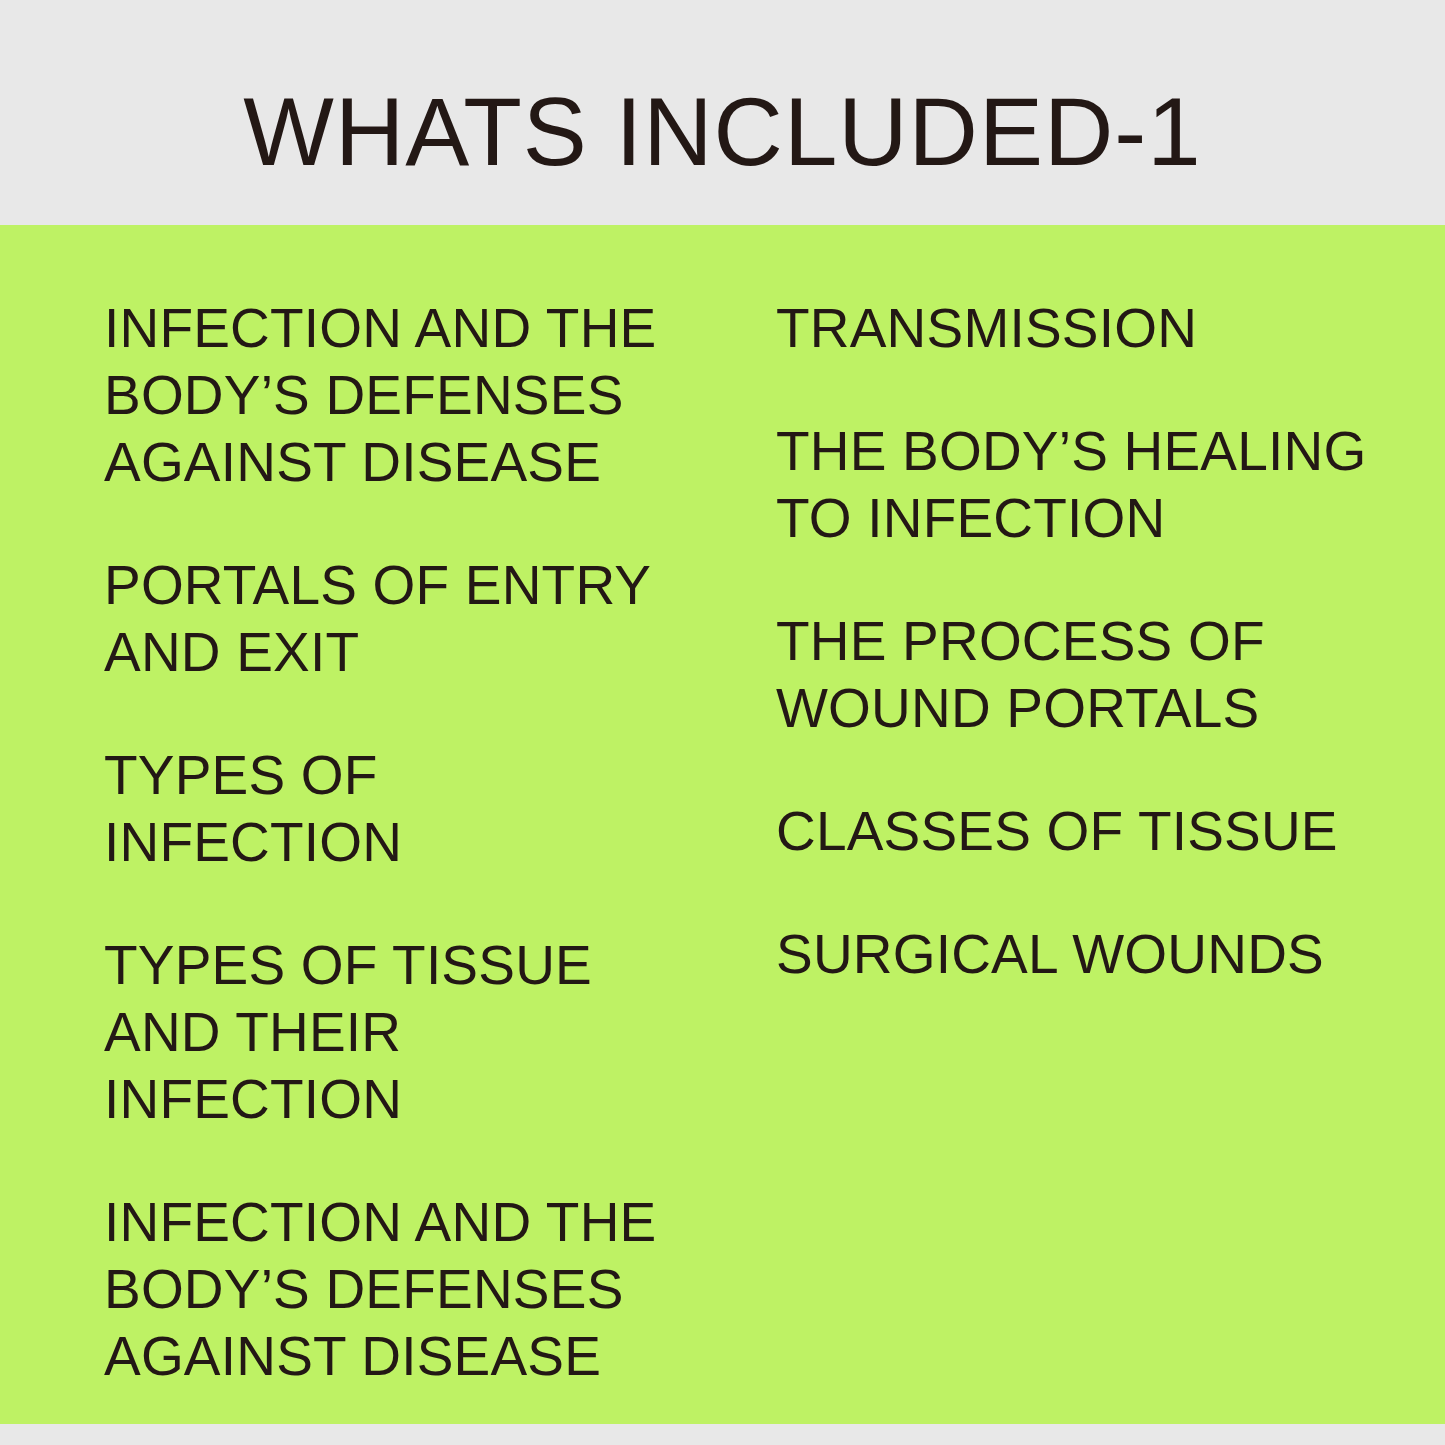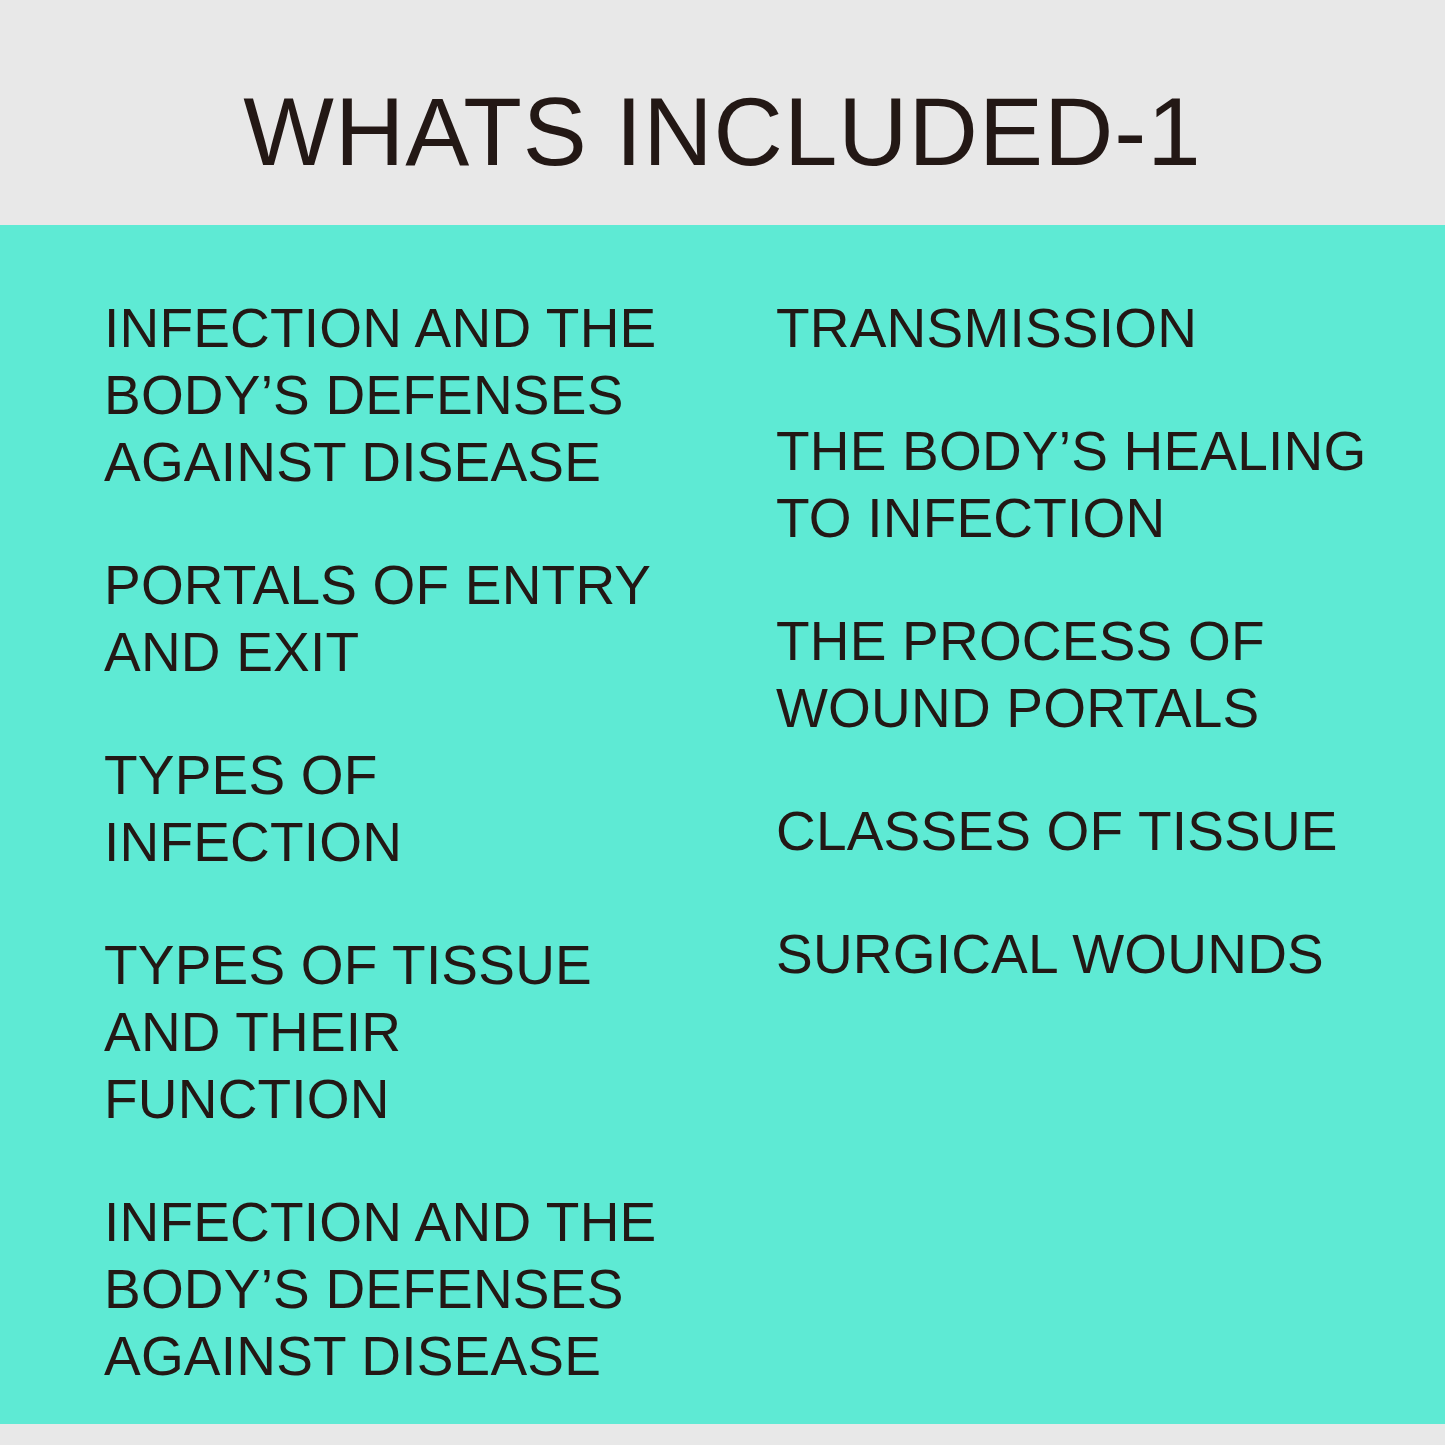--- a/index.html
+++ b/index.html
@@ -6,21 +6,21 @@
   html, body {
     margin: 0;
     padding: 0;
     background: #ffffff;
   }
 
   #slide {
     position: relative;
     width: 1445px;
     height: 1445px;
-    background: #5eead4;
+    background: #bef264;
     overflow: hidden;
     font-family: "Liberation Sans", "DejaVu Sans", sans-serif;
     color: #231815;
     -webkit-font-smoothing: antialiased;
   }
 
   
   .band {
     position: absolute;
     left: 0;
@@ -100,21 +100,21 @@
   <div class="band band-top"></div>
 
   <div class="slide-title">WHATS INCLUDED-1</div>
 
   <div class="columns">
 
     <div class="column column-left">
       <p class="topic">INFECTION AND THE BODY’S DEFENSES AGAINST DISEASE</p>
       <p class="topic">PORTALS OF ENTRY AND EXIT</p>
       <p class="topic">TYPES OF INFECTION</p>
-      <p class="topic">TYPES OF TISSUE AND THEIR FUNCTION</p>
+      <p class="topic">TYPES OF TISSUE AND THEIR INFECTION</p>
       <p class="topic">INFECTION AND THE BODY’S DEFENSES AGAINST DISEASE</p>
     </div>
 
     <div class="column column-right">
       <p class="topic">TRANSMISSION</p>
       <p class="topic">THE BODY’S HEALING TO INFECTION</p>
       <p class="topic">THE PROCESS OF WOUND PORTALS</p>
       <p class="topic">CLASSES OF TISSUE</p>
       <p class="topic">SURGICAL WOUNDS</p>
     </div>

